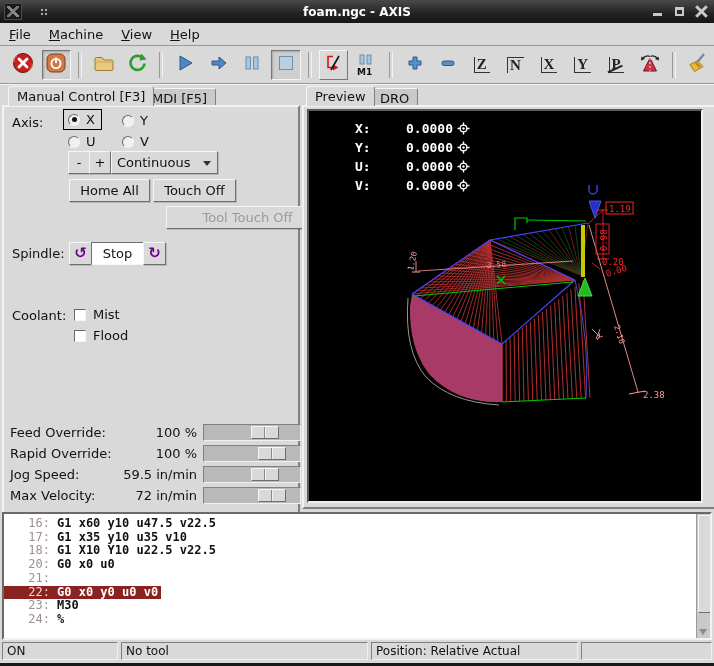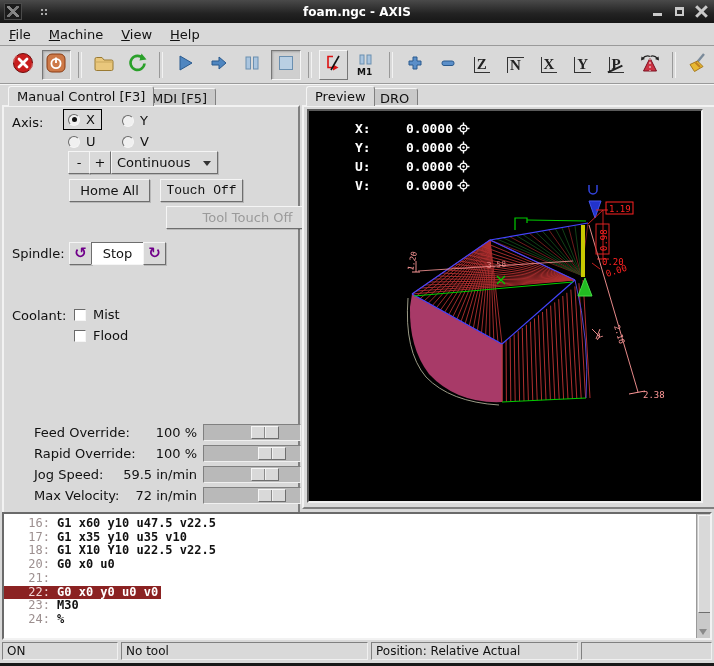--- a/index.html
+++ b/index.html
@@ -68,21 +68,21 @@
   .radio{position:absolute;display:flex;align-items:center;gap:6px;font-size:13px;color:#111;cursor:pointer;}
   .radio .ind{width:10px;height:10px;border-radius:50%;background:#f0f0f0;border:1px solid;border-color:#6a6a6a #f5f5f5 #f5f5f5 #6a6a6a;position:relative;}
   .radio.sel .ind::after{content:"";position:absolute;left:2.5px;top:2.5px;width:5px;height:5px;border-radius:50%;background:#111;}
   .radio.focus{outline:1px solid #000;padding:2px 6px 2px 4px;}
   .checkrow{position:absolute;display:flex;align-items:center;gap:7px;font-size:13px;color:#111;cursor:pointer;}
   .checkrow .box{width:10px;height:10px;background:#fff;border:1px solid;border-color:#6a6a6a #f5f5f5 #f5f5f5 #6a6a6a;}
   .combo{position:absolute;background:#d9d9d9;border:1px solid;border-color:#f5f5f5 #6e6e6e #6e6e6e #f5f5f5;box-shadow:1px 1px 0 #00000026;
     display:flex;align-items:center;font-size:13px;color:#111;padding-left:5px;cursor:pointer;}
   .combo .arrow{position:absolute;right:6px;top:9px;width:0;height:0;border-left:4px solid transparent;border-right:4px solid transparent;border-top:5px solid #333;}
   .slider-row{position:absolute;left:0;width:294px;height:17px;}
-  .slider-row .slabel{position:absolute;left:6px;top:1px;font-size:13px;color:#111;white-space:nowrap;margin-left:24px;}
+  .slider-row .slabel{position:absolute;left:6px;top:1px;font-size:13px;color:#111;white-space:nowrap;}
   .slider-row .sval{position:absolute;left:60px;width:133px;top:1px;font-size:13px;color:#111;text-align:right;white-space:nowrap;}
   .trough{position:absolute;left:199px;top:0;width:96px;height:15px;background:#b9b9b9;
     border:1px solid;border-color:#808080 #f0f0f0 #f0f0f0 #808080;cursor:pointer;}
   .thumb{position:absolute;top:1px;width:26px;height:11px;background:#d9d9d9;border:1px solid;border-color:#f5f5f5 #6e6e6e #6e6e6e #f5f5f5;}
   .thumb::after{content:"";position:absolute;left:12px;top:0;bottom:0;width:1px;background:#8a8a8a;box-shadow:1px 0 0 #f0f0f0;}
   .spin-icon{font-size:15px;font-weight:bold;color:#70008a;line-height:1;}
 
   
   .rp-tabs{position:absolute;left:304px;top:86px;width:408px;height:19px;}
   .preview-frame{position:absolute;left:302px;top:105px;width:410px;height:400px;}
@@ -275,21 +275,21 @@
     </div>
 
     <div class="btn" style="left:64px;top:44px;width:20px;height:21px;">-</div>
     <div class="btn" style="left:85px;top:44px;width:20px;height:21px;">+</div>
     <div class="combo" style="left:107px;top:44px;width:100px;height:21px;">
       <span>Continuous</span>
       <span class="arrow"></span>
     </div>
 
     <div class="btn" style="left:65px;top:72px;width:79px;height:21px;">Home All</div>
-    <div class="btn" style="left:156px;top:72px;width:81px;height:21px;font-family:Liberation Mono, monospace;">Touch Off</div>
+    <div class="btn" style="left:149px;top:72px;width:81px;height:21px;">Touch Off</div>
     <div class="btn disabled" style="left:162px;top:99px;width:113px;height:21px;padding-left:24px;">Tool Touch Off</div>
 
     <div class="lbl" style="left:8px;top:139px;">Spindle:</div>
     <div class="btn" style="left:65px;top:135px;width:21px;height:21px;">
       <span class="spin-icon">↺</span>
     </div>
     <div class="btn pressed" style="left:87px;top:135px;width:51px;height:21px;">Stop</div>
     <div class="btn" style="left:139px;top:135px;width:21px;height:21px;">
       <span class="spin-icon">↻</span>
     </div>

